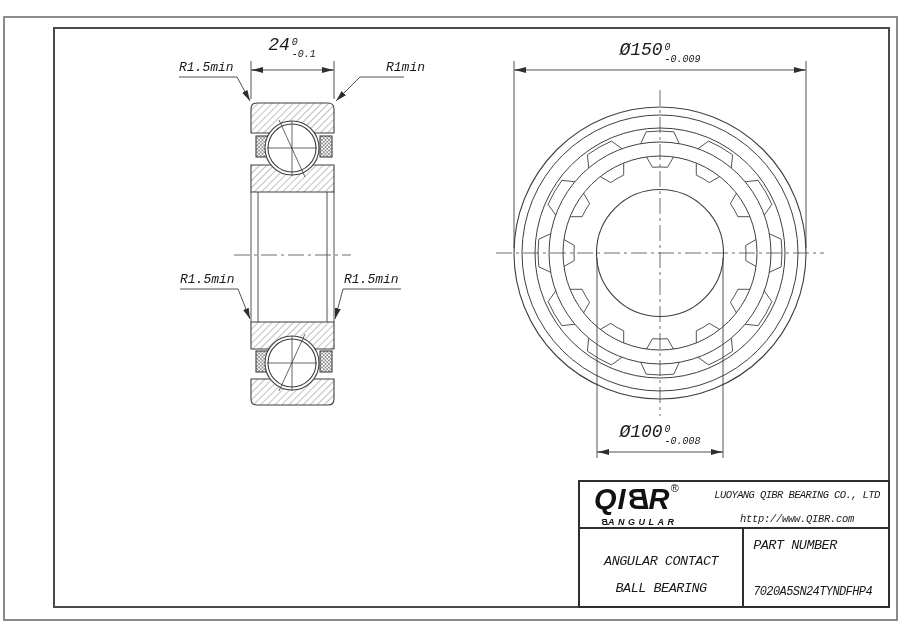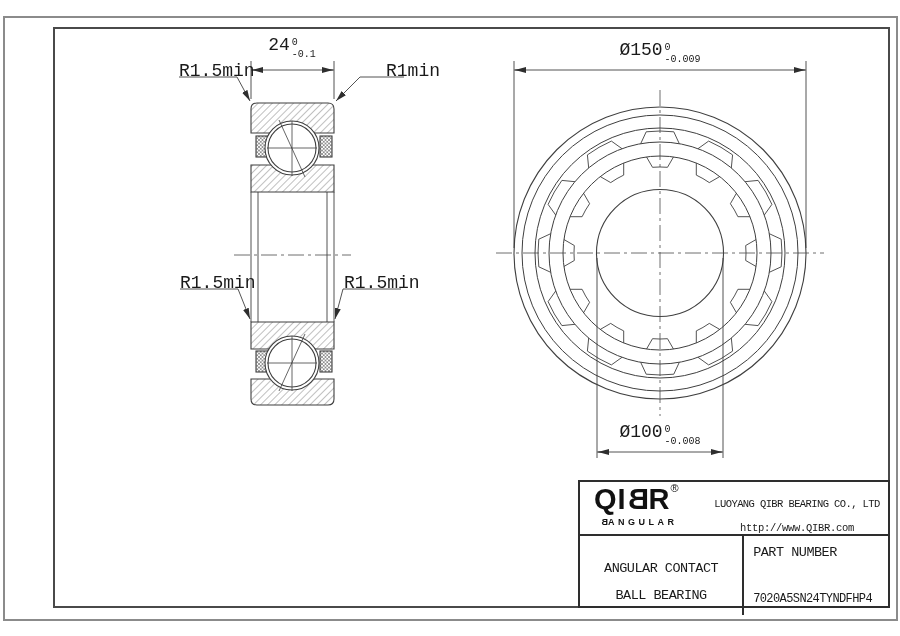--- a/index.html
+++ b/index.html
@@ -1,47 +1,48 @@
 <!DOCTYPE html>
 <html><head>
 <meta charset="utf-8">
 <style>
   * { margin:0; padding:0; box-sizing:border-box; }
   html,body { background:#ffffff; }
   .page {
     position:relative; width:900px; height:636px; background:#ffffff;
     font-family:"Liberation Mono","DejaVu Sans Mono",monospace; color:#1a1a1a;
     overflow:hidden;
+    font-style:italic;
   }
   .outer-border { position:absolute; left:3px; top:16px; width:895px; height:605px;
     border:2px solid #8b8b8b; }
   .inner-border { position:absolute; left:53px; top:27px; width:837px; height:581px;
     border:2px solid #4a4a4a; }
   svg.linework { position:absolute; left:0; top:0; }
 
   
   .dim-label { position:absolute; display:flex; justify-content:center; align-items:flex-start;
     font-size:18px; line-height:1; white-space:nowrap; }
   .dim-tol { display:inline-flex; flex-direction:column; align-items:flex-start;
     font-size:10px; line-height:1.15; margin-left:2px; transform:translateY(1px); }
-  .r-label { position:absolute; font-size:18px; line-height:1.15; white-space:nowrap; }
+  .r-label { position:absolute; font-size:13px; line-height:1.15; white-space:nowrap; }
 
   
   .title-block { position:absolute; left:578px; top:480px; width:312px; height:128px;
     border:2px solid #2e2e2e; background:#fff; display:flex; flex-direction:column; }
   .tb-row1 { height:52px; display:flex; align-items:stretch; }
   .tb-row2 { flex:1; border-top:2px solid #2e2e2e; display:flex; }
   .tb-logo-cell { width:126px; padding:3px 0 0 14px; }
   .logo-main { font-family:"Liberation Sans","DejaVu Sans",sans-serif; font-weight:700;
     font-size:29px; line-height:1; letter-spacing:1px; color:#111; white-space:nowrap; }
   .logo-main sup { font-size:11px; font-weight:400; vertical-align:top; position:relative; top:-2px; }
   .logo-sub { font-family:"Liberation Sans","DejaVu Sans",sans-serif; font-weight:700;
     font-size:9px; letter-spacing:3.5px; color:#111; margin-top:3px; padding-left:4px; white-space:nowrap; }
   .mirror { display:inline-block; transform:scaleX(-1); }
-  .tb-company-cell { flex:1; text-align:center; padding-top:16px; }
+  .tb-company-cell { flex:1; text-align:center; padding-top:7px; }
   .tb-company { font-size:10.5px; letter-spacing:-0.6px; white-space:nowrap; }
   .tb-website { font-size:10.5px; letter-spacing:-0.3px; margin-top:12px; white-space:nowrap; }
   .tb-product-cell { width:178px; text-align:center; padding-top:26px; }
   .tb-product-line { font-size:13.5px; letter-spacing:-0.5px; line-height:1; margin-bottom:13px; white-space:nowrap; }
   .tb-part-cell { flex:1; border-left:2px solid #2e2e2e; padding:9px 16px 0 9px; }
   .tb-part-label { font-size:13.5px; letter-spacing:-0.5px; white-space:nowrap; }
   .tb-part-number { font-size:12px; letter-spacing:-0.6px; margin-top:32px; white-space:nowrap; }
 </style>
 </head>
 <body>

